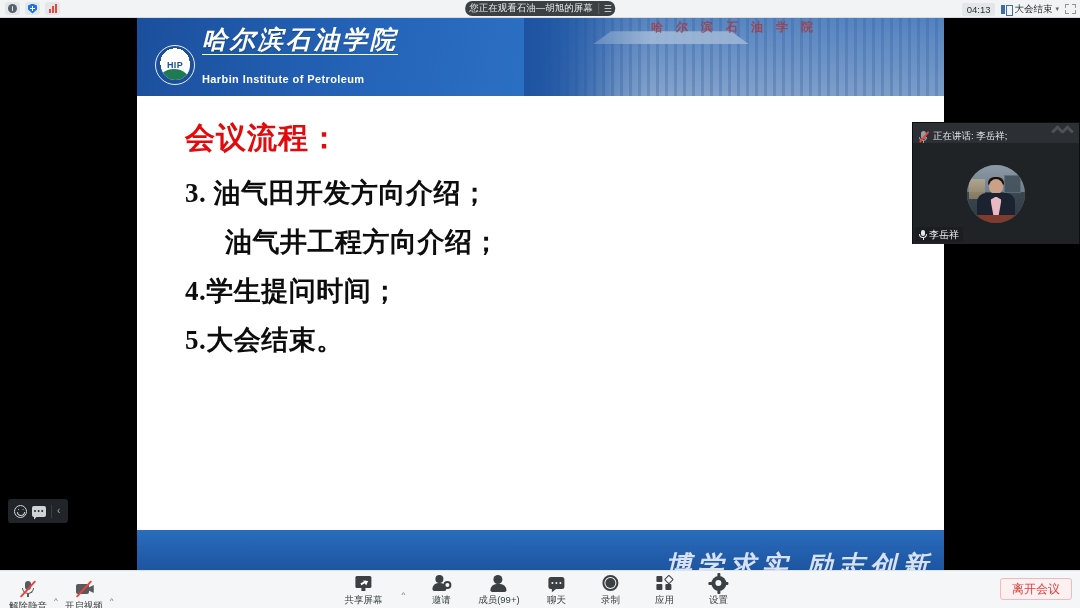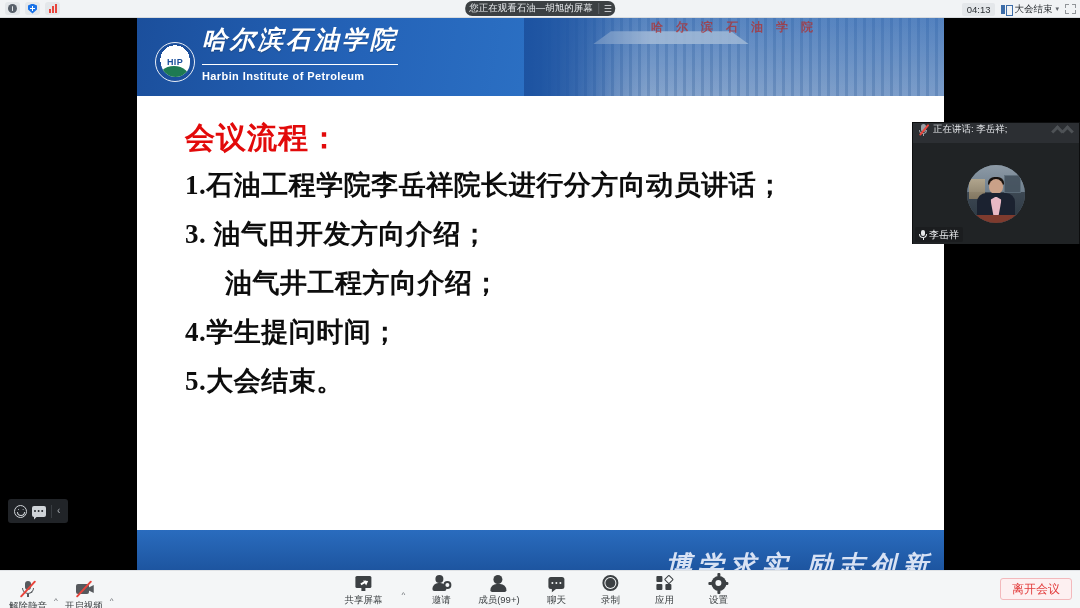--- a/index.html
+++ b/index.html
@@ -146,31 +146,31 @@
     letter-spacing: .3px;
   }
   .logo-text .cn {
     font-family: "Liberation Serif", "DejaVu Serif", serif;
     font-size: 25px; font-weight: bold; color: #ffffff; letter-spacing: 3px;
     line-height: 1.05; font-style: italic;
     text-shadow: 0 1px 1px rgba(0,0,0,.25);
   }
   .logo-text .en {
     font-size: 11px; font-weight: bold; color: #ffffff; letter-spacing: .4px;
-    border-top: 1.2px solid #ffffff; padding-top: 5px; margin-top: 11px;
+    border-top: 1.2px solid #ffffff; padding-top: 18px; margin-top: 1px;
   }
 
   .slide-body {
     position: relative; width: 100%; height: 434px; background: #fff;
     padding: 22px 34px 0 48px;
   }
   .slide-title {
     font-family: "Liberation Serif", "DejaVu Serif", serif;
     font-size: 30px; font-weight: bold; color: #e20a0a; letter-spacing: 1px;
-    margin-bottom: 8px;
+    margin-bottom: 16px;
   }
   .slide-line {
     font-family: "Liberation Serif", "DejaVu Serif", serif;
     font-size: 27px; font-weight: bold; color: #0d0d0d; letter-spacing: .5px;
     margin-bottom: 13px; white-space: nowrap;
   }
   .slide-line.indent { padding-left: 40px; }
 
   .slide-footer {
     position: absolute; left: 0; bottom: 0; width: 100%; height: 40px;
@@ -184,21 +184,21 @@
     font-size: 26px; font-weight: bold; font-style: italic;
     color: #e8eefb; letter-spacing: 6px; white-space: nowrap; opacity: .92;
   }
 
   
   .thumb-panel {
     position: absolute; left: 912px; top: 104px; width: 168px; height: 122px;
     background: #1f2225; border: 1px solid #0c0d0e;
   }
   .thumb-head {
-    height: 20px; background: #2c2f33; display: flex; align-items: flex-start;
+    height: 20px; background: #2c2f33; display: flex; align-items: flex-end;
     padding: 0 5px; gap: 5px; position: relative;
   }
   .mic-off {
     width: 10px; height: 13px; position: relative; flex: none;
   }
   .mic-off .body {
     position: absolute; left: 2.6px; top: 1px; width: 5px; height: 7.5px;
     border-radius: 3px; background: #9aa0a6;
   }
   .mic-off .arc {
@@ -446,21 +446,20 @@
           </div>
           <div class="logo-text">
             <div class="cn">哈尔滨石油学院</div>
             <div class="en">Harbin Institute of Petroleum</div>
           </div>
         </div>
       </div>
 
       <div class="slide-body">
         <div class="slide-title">会议流程：</div>
-        <div class="slide-line">1.石油工程学院李岳祥院长进行分方向动员讲话；</div>
         <div class="slide-line">3. 油气田开发方向介绍；</div>
         <div class="slide-line indent">油气井工程方向介绍；</div>
         <div class="slide-line">4.学生提问时间；</div>
         <div class="slide-line">5.大会结束。</div>
       </div>
 
       <div class="slide-footer">
         <div class="motto">博学求实  励志创新</div>
       </div>
     </div>

